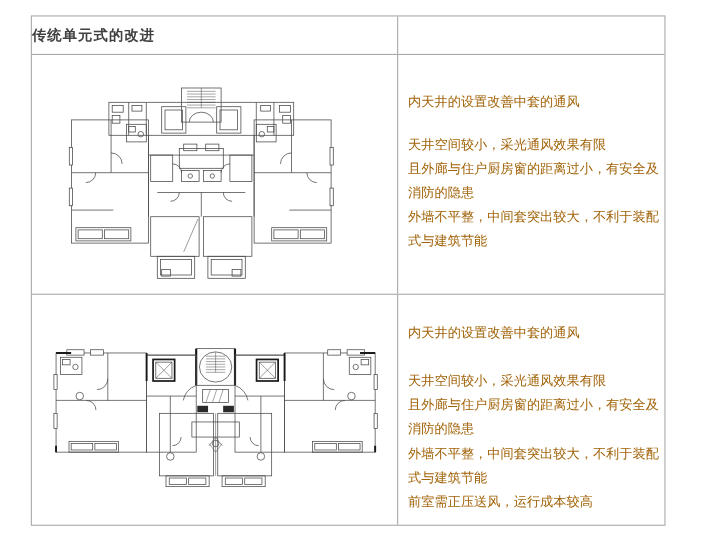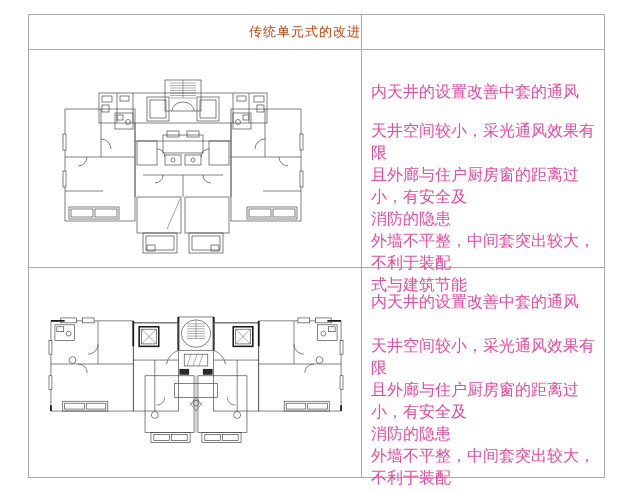--- a/index.html
+++ b/index.html
@@ -17,27 +17,27 @@
     background:#ffffff;
     box-sizing:border-box;
   }
   .trow{display:flex;box-sizing:border-box;}
   .hdr{height:35px;border-bottom:1px solid #a9a9a9;}
   .r1{height:218px;border-bottom:1px solid #a9a9a9;}
   .r2{height:209px;}
   .c1{width:333px;border-right:1px solid #a9a9a9;box-sizing:border-box;position:relative;}
   .c2{flex:1;box-sizing:border-box;position:relative;}
   .hcell{
-    display:flex;align-items:center;justify-content:flex-end;
-    font-size:13px;font-weight:normal;color:#c2410c;
+    display:flex;align-items:center;justify-content:flex-start;
+    font-size:13px;font-weight:bold;color:#404040;
     letter-spacing:1px;
   }
   .feat{
     padding:31px 2px 0 9px;
-    font-size:16px;line-height:22px;color:#ec4899;
+    font-size:12px;line-height:22px;color:#a16207;
   }
   .feat p{margin:0;white-space:pre-line;}
   .feat .intro{margin-bottom:17px;}
   .r2 .feat{padding-top:23px;}
   .r2 .feat .intro{margin-bottom:22px;}
   .plan{position:absolute;}
   .plan1{left:33px;top:29px;width:242px;height:182px;}
   .plan2{left:18px;top:47px;width:298px;height:147px;}
 </style>
 </head>

